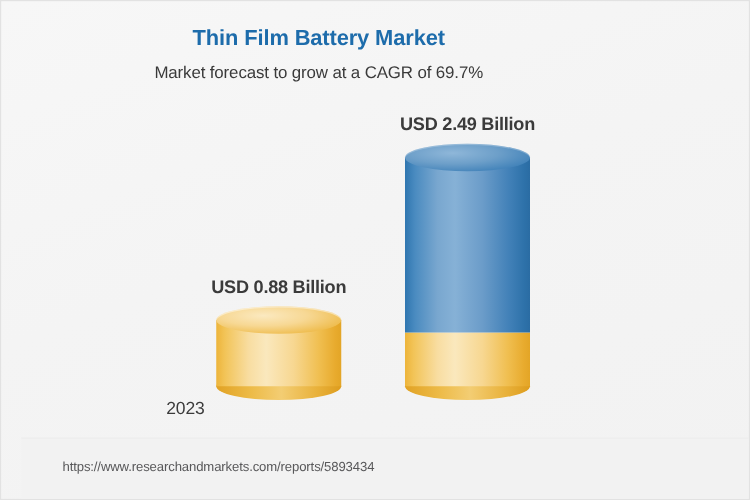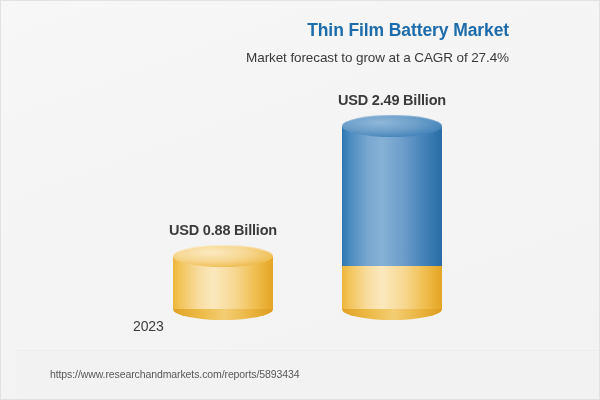--- a/index.html
+++ b/index.html
@@ -19,21 +19,21 @@
     background: linear-gradient(160deg, #f7f7f7 0%, #f4f4f4 45%, #f2f2f2 100%);
     border: 1px solid #e2e2e2;
     overflow: hidden;
   }
 
   
   #header {
     position: absolute;
     top: 0; left: 0;
     width: 508px;
-    text-align: right;
+    text-align: center;
   }
   #chart-title {
     margin: 0;
     padding-top: 19px;
     font-size: 17.5px;
     font-weight: bold;
     color: #1d6cab;
     letter-spacing: -0.1px;
   }
   #chart-subtitle {
@@ -53,21 +53,21 @@
     width: 600px;
     height: 352px;
   }
 
   .col {
     position: absolute;
     bottom: 44px;           
     width: 100px;
   }
   #col-2023 { left: 172px; }
-  #col-2028 { left: 341px; }
+  #col-2028 { left: 323px; }
 
   .value-label {
     position: absolute;
     left: -40px;
     width: 180px;
     text-align: center;
     font-size: 14.5px;
     font-weight: bold;
     color: #3b3b3b;
     letter-spacing: -0.2px;
@@ -220,21 +220,21 @@
     white-space: nowrap;
   }
 </style>
 </head>
 <body>
 
 <div id="card">
 
   <div id="header">
     <h1 id="chart-title">Thin Film Battery Market</h1>
-    <p id="chart-subtitle">Market forecast to grow at a CAGR of 27.4%</p>
+    <p id="chart-subtitle">Market forecast to grow at a CAGR of 69.7%</p>
   </div>
 
   <div id="plot">
 
     <div class="col" id="col-2023" style="height:53px;">
       <div class="value-label" style="top:-34px;">USD 0.88 Billion</div>
 
       <div class="cyl" style="height:53px;">
         <div class="cyl-shadow"></div>
         <div class="cyl-bottom gold-bottom"></div>

